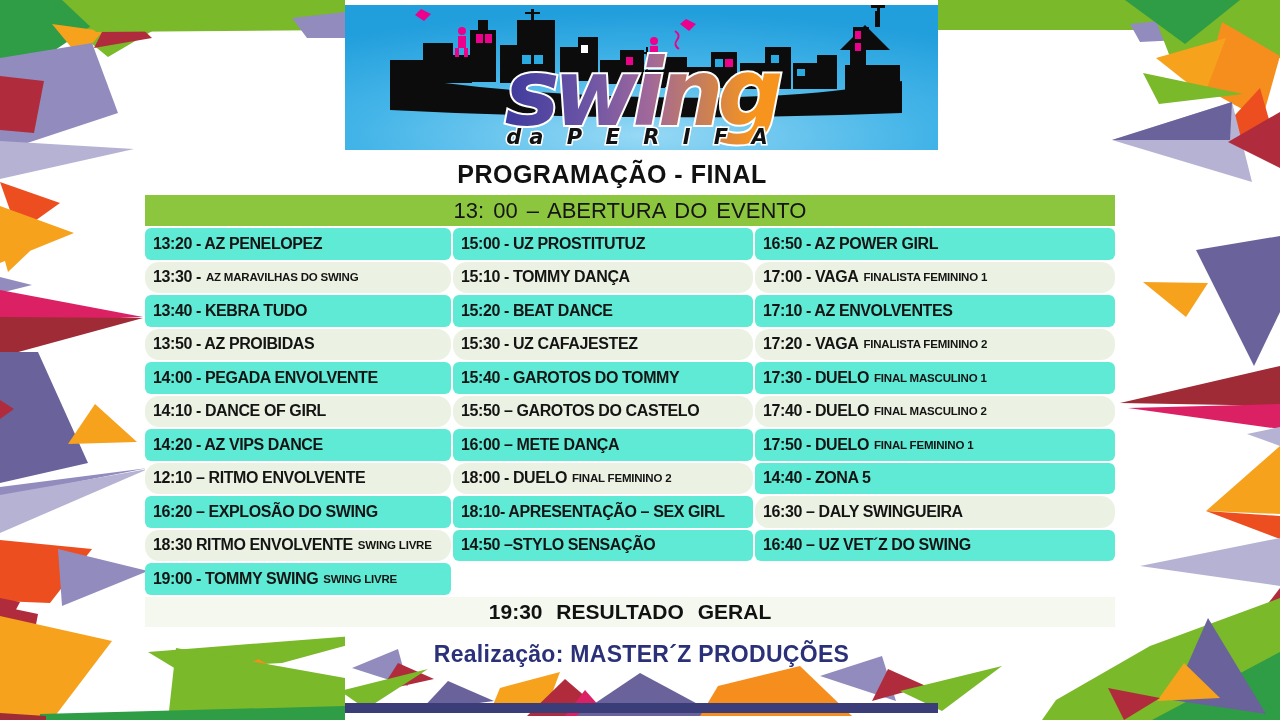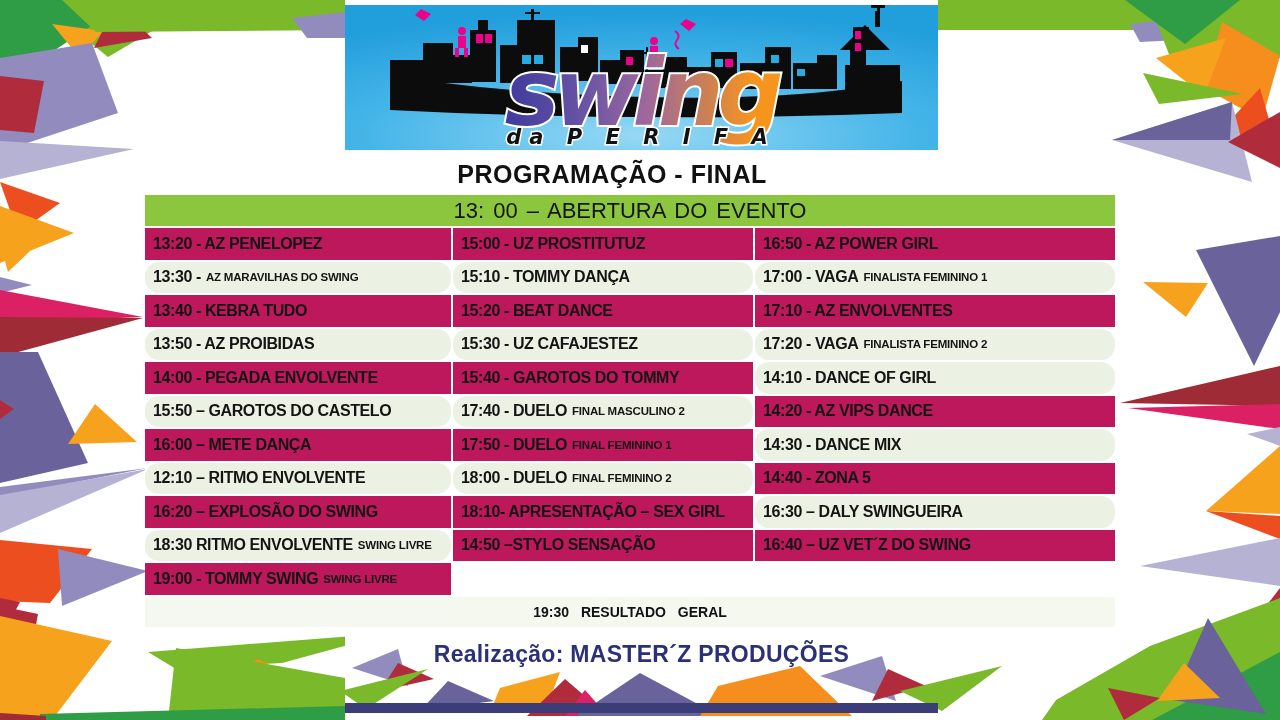--- a/index.html
+++ b/index.html
@@ -14,26 +14,26 @@
   #main-title{position:absolute;left:127px;top:160px;width:970px;z-index:2;
               text-align:center;font-size:25px;font-weight:bold;color:#111;letter-spacing:.5px;}
 
   
   #schedule{position:absolute;left:145px;top:195px;width:970px;z-index:2;}
   #opening-row{height:31px;line-height:31px;background:#8CC63E;text-align:center;
                font-size:22px;font-weight:500;color:#151515;word-spacing:3px;}
   #schedule-grid{margin-top:2px;display:grid;grid-template-columns:306px 300px 360px;
                  gap:2px;background:#ffffff;grid-auto-rows:31.5px;}
   .cell{display:flex;align-items:center;padding-left:8px;white-space:nowrap;overflow:hidden;color:#141414;}
-  .cell.dark{background:#be185d;}
+  .cell.dark{background:#5eead4;border-radius:6px;}
   .cell.light{background:#ECF2E3;border-radius:14px;}
   .cell .main{font-size:16px;font-weight:bold;letter-spacing:-0.4px;}
   .cell .small{font-size:11.5px;font-weight:bold;margin-left:5px;letter-spacing:-0.2px;}
   #closing-row{margin-top:2px;height:30px;line-height:30px;background:#F5F8EF;text-align:center;
-               font-size:14px;font-weight:bold;color:#111;word-spacing:8px;}
+               font-size:21px;font-weight:bold;color:#111;word-spacing:8px;}
 
   
   #realizacao{position:absolute;left:345px;top:641px;width:593px;z-index:2;text-align:center;
               font-size:23px;font-weight:bold;color:#2B3178;letter-spacing:.3px;}
 </style>
 </head>
 <body>
 
 <div id="slide">
 
@@ -244,42 +244,43 @@
         <div class="cell light">
           <span class="main">17:20 - VAGA</span>
           <span class="small">FINALISTA FEMININO 2</span>
         </div>
         <div class="cell dark">
           <span class="main">14:00 - PEGADA ENVOLVENTE</span>
         </div>
         <div class="cell dark">
           <span class="main">15:40 - GAROTOS DO TOMMY</span>
         </div>
+        <div class="cell dark">
+          <span class="main">17:30 - DUELO</span>
+          <span class="small">FINAL MASCULINO 1</span>
+        </div>
         <div class="cell light">
           <span class="main">14:10 - DANCE OF GIRL</span>
         </div>
         <div class="cell light">
           <span class="main">15:50 – GAROTOS DO CASTELO</span>
         </div>
         <div class="cell light">
           <span class="main">17:40 - DUELO</span>
           <span class="small">FINAL MASCULINO 2</span>
         </div>
         <div class="cell dark">
           <span class="main">14:20 - AZ VIPS DANCE</span>
         </div>
         <div class="cell dark">
           <span class="main">16:00 – METE DANÇA</span>
         </div>
         <div class="cell dark">
           <span class="main">17:50 - DUELO</span>
           <span class="small">FINAL FEMININO 1</span>
-        </div>
-        <div class="cell light">
-          <span class="main">14:30 - DANCE MIX</span>
         </div>
         <div class="cell light">
           <span class="main">12:10 – RITMO ENVOLVENTE</span>
         </div>
         <div class="cell light">
           <span class="main">18:00 - DUELO</span>
           <span class="small">FINAL FEMININO 2</span>
         </div>
         <div class="cell dark">
           <span class="main">14:40 - ZONA 5</span>

